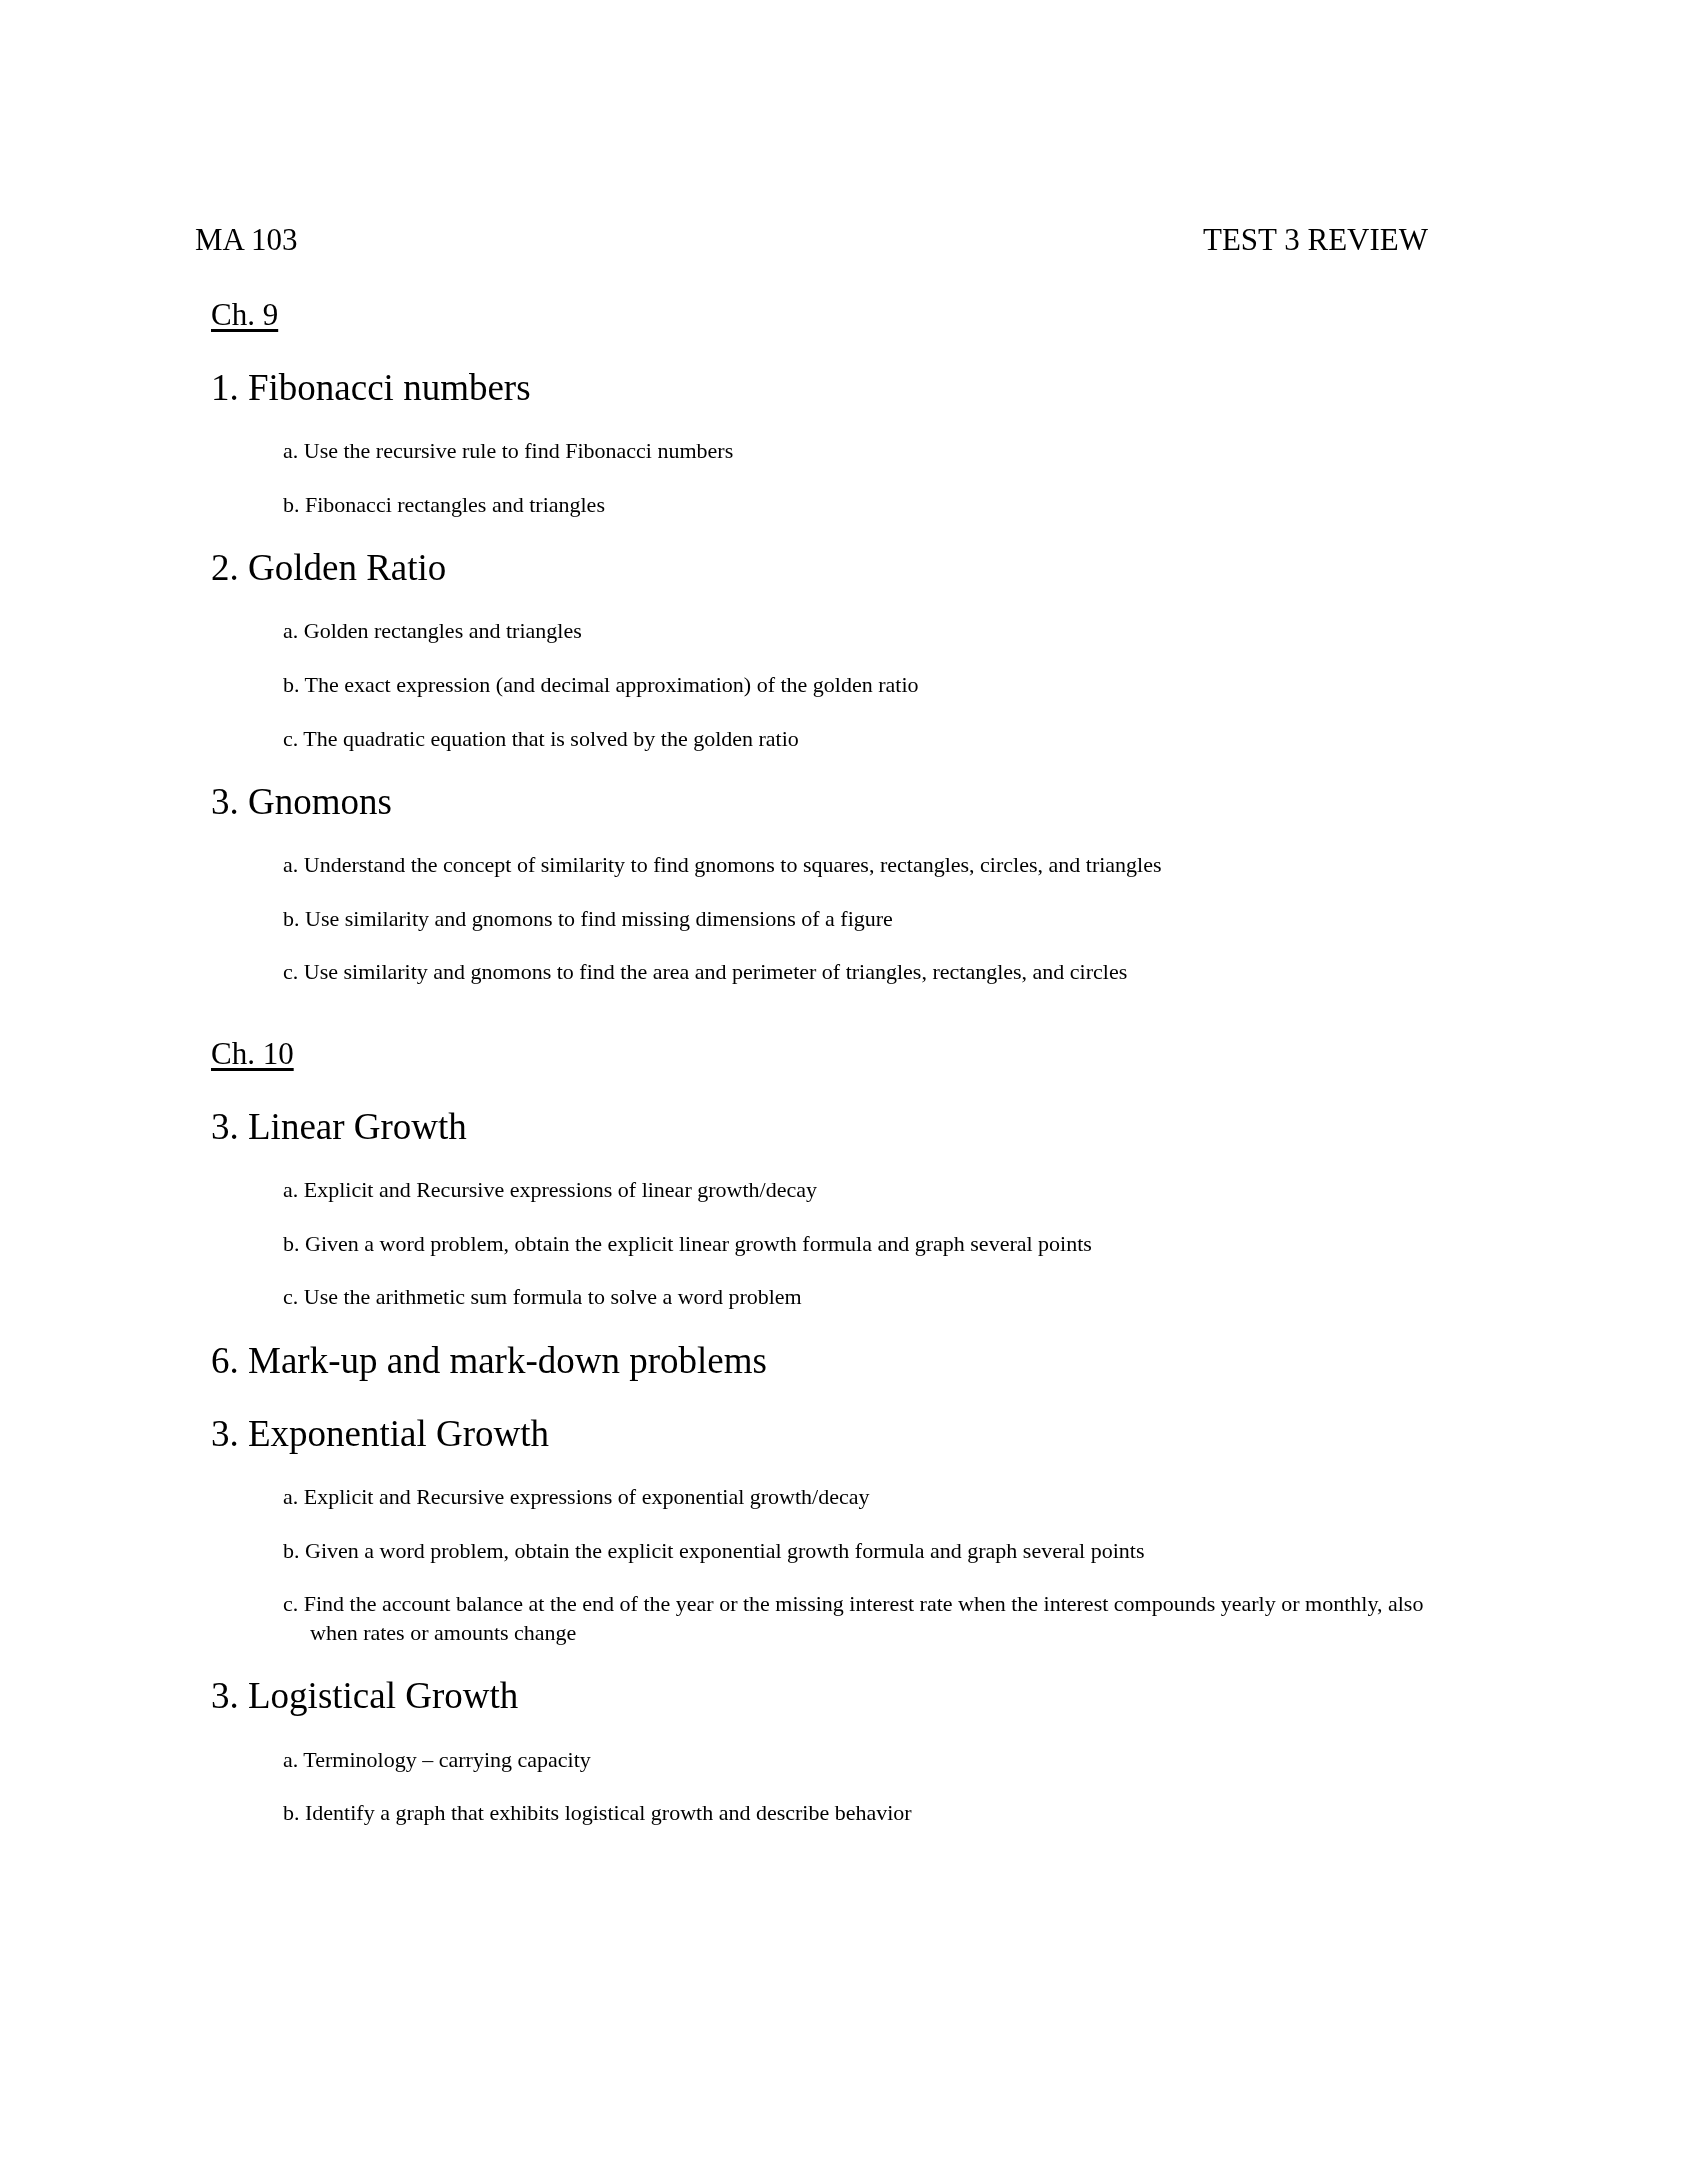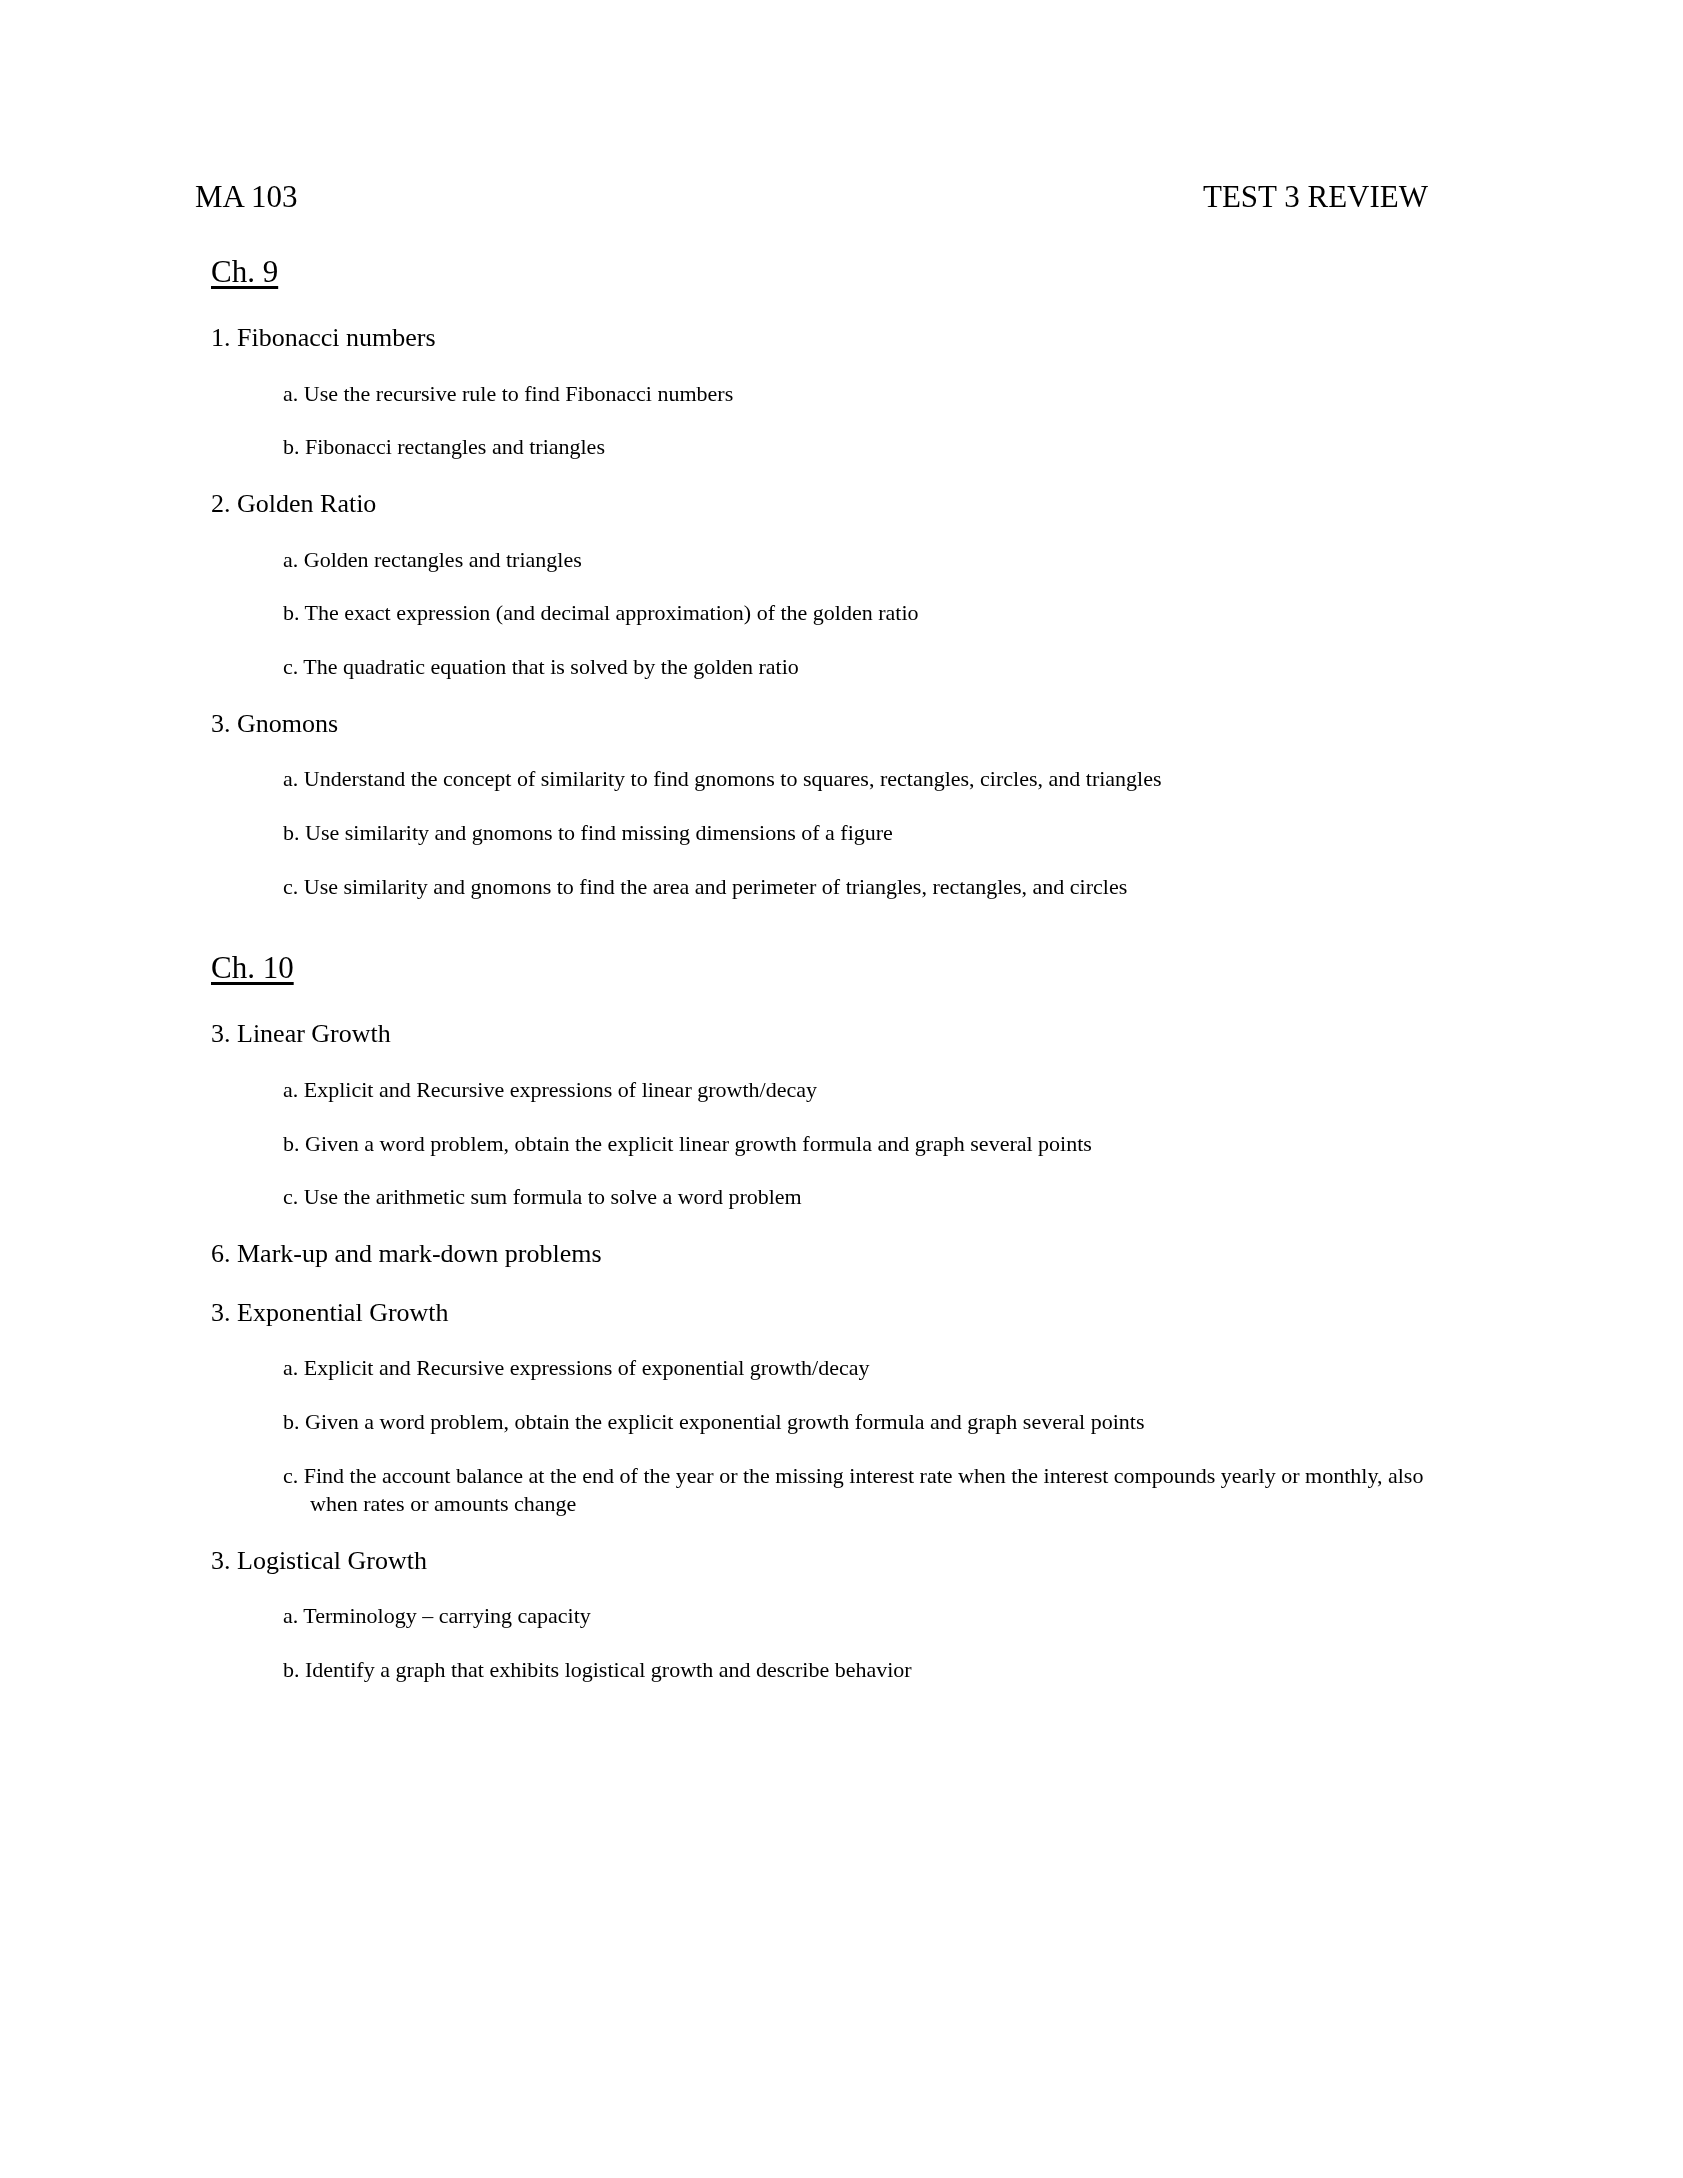--- a/index.html
+++ b/index.html
@@ -27,20 +27,21 @@
     width: 1249px;
   }
   
   .doc-header {
     display: flex;
     justify-content: space-between;
     align-items: baseline;
     font-size: 31px;
     line-height: 1.0;
     margin-bottom: 44px;
+    margin-top: 43px;
   }
   .doc-header .course-code {
     white-space: nowrap;
   }
   .doc-header .doc-title {
     white-space: nowrap;
     margin-right: 16px;
   }
   
   .chapter-heading {
@@ -50,21 +51,21 @@
   }
   .chapter-heading .underlined {
     text-decoration: underline;
     text-underline-offset: 4px;
   }
   .spacer-before-chapter {
     height: 10px;
   }
   
   .item {
-    font-size: 26px;
+    font-size: 37px;
     line-height: 1.30;
     margin: 0 0 25px 0;
     padding-left: 0;
   }
   
   .subitem {
     font-size: 22px;
     line-height: 1.30;
     margin: 0 0 25px 0;
     padding-left: 99px;

